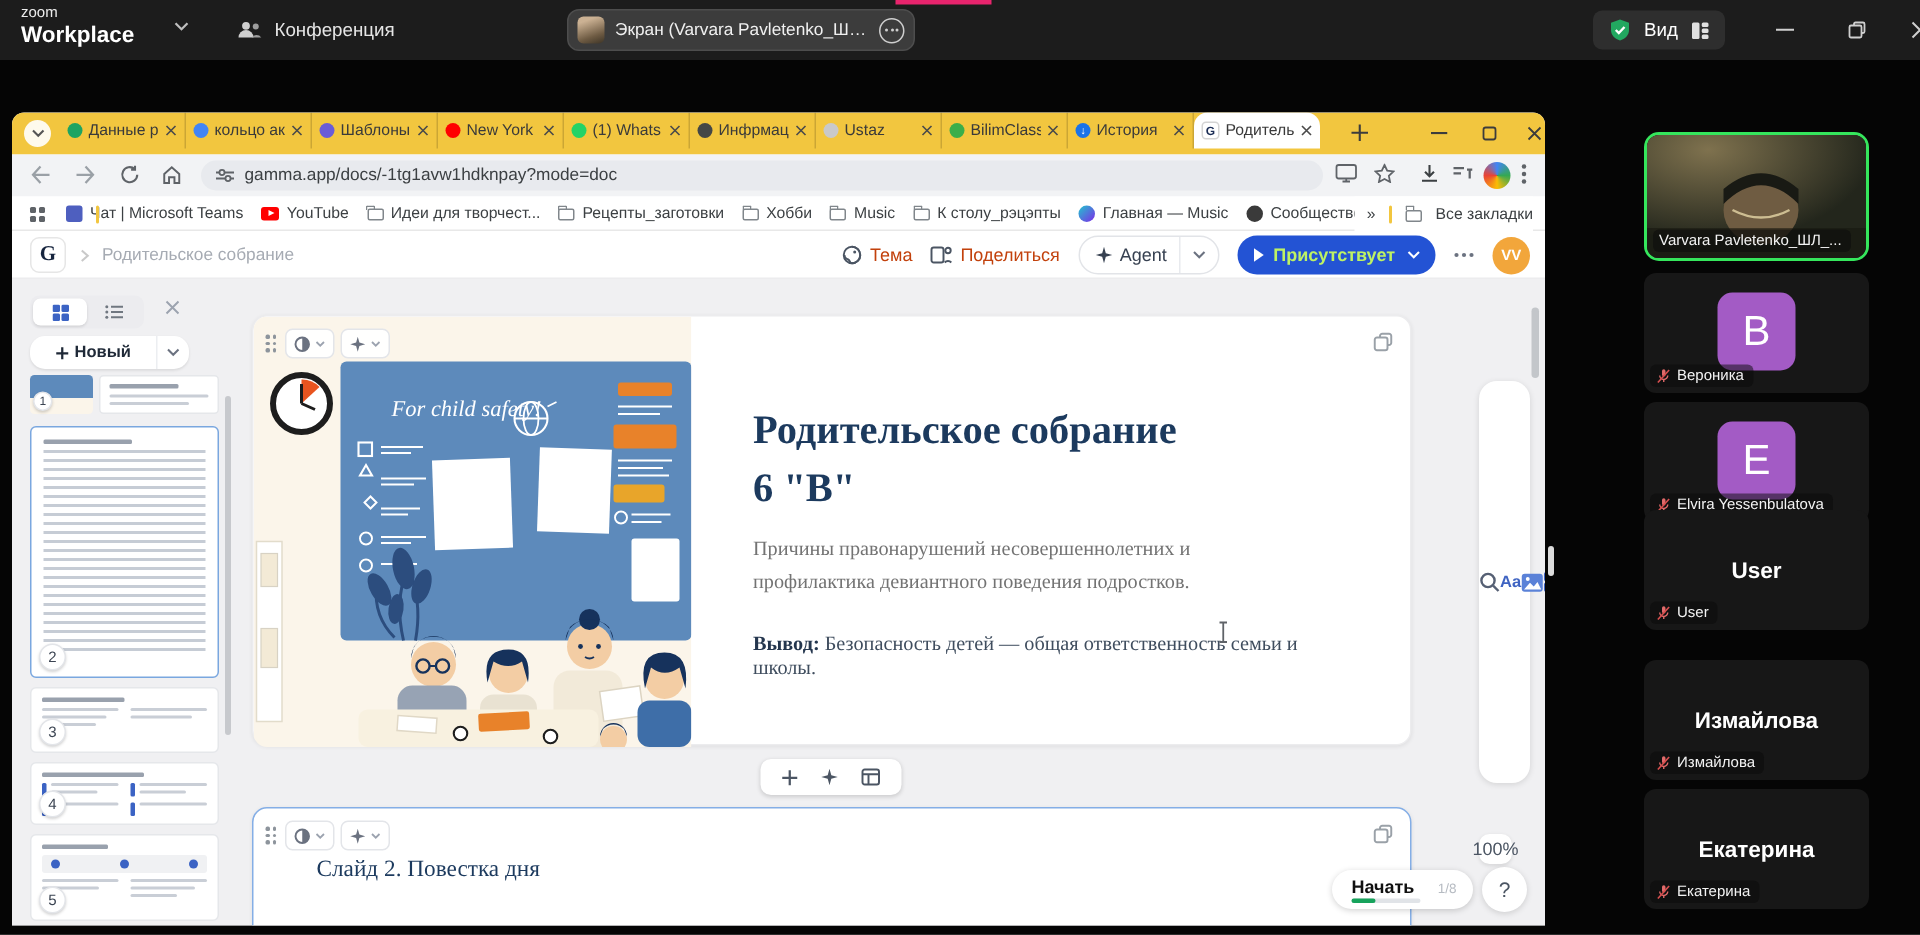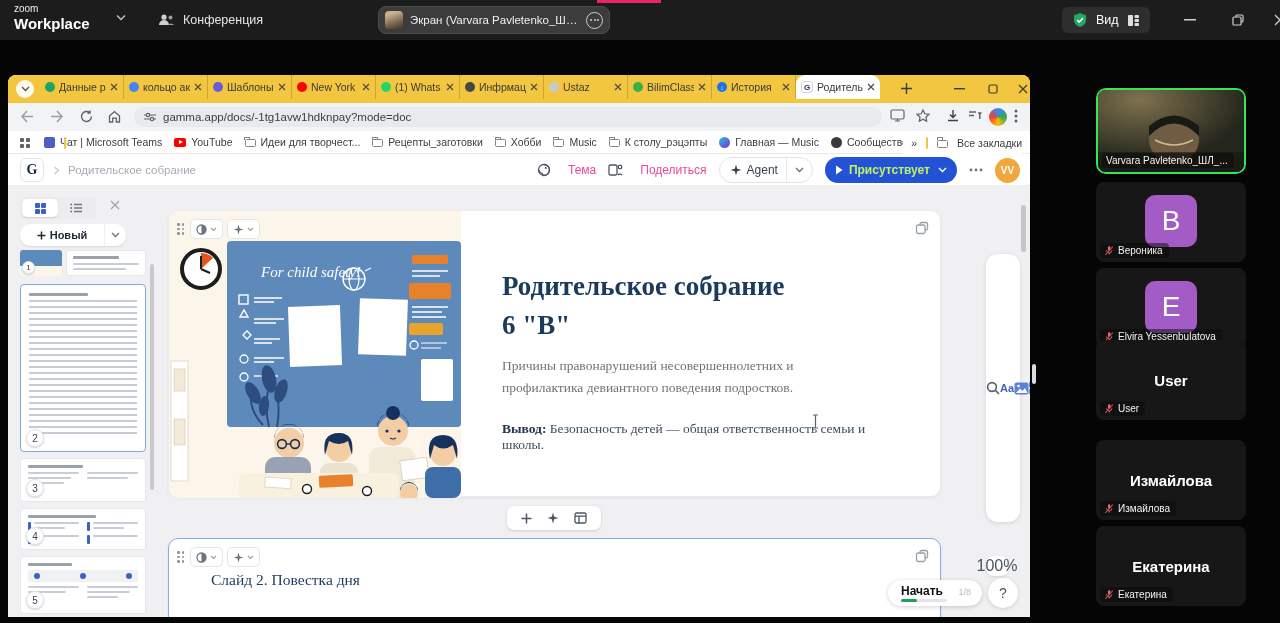--- a/index.html
+++ b/index.html
@@ -59,21 +59,21 @@
 .bm-sep{width:2px;height:12px;background:#f2c63f;border-radius:1px;margin-left:28px;position:absolute;left:0;top:6px}
 #bm-right{position:absolute;right:8px;top:0;height:23px;display:flex;align-items:center;gap:9px;font-size:10.5px;color:#3c4043;background:#fff;padding-left:8px}
 .bm-sep2{width:2px;height:12px;background:#f2c63f;border-radius:1px}
 
 
 #gheader{position:absolute;left:0;top:79px;width:100%;height:32px;background:#fff;border-bottom:1px solid #ececee}
 #glogo{position:absolute;left:12px;top:4px;width:24px;height:24px;border:1px solid #e6e6e6;border-radius:6px;display:flex;align-items:center;justify-content:center;font-family:"Liberation Serif",serif;font-weight:700;color:#16243e;font-size:14px;background:#fff}
 #gcrumbchev{position:absolute;left:45px;top:12px}
 #gcrumb{position:absolute;left:60px;top:10px;font-size:11.5px;color:#a6abb3}
 #gh-right{position:absolute;right:10px;top:0;height:32px;display:flex;align-items:center;gap:12px}
-.gh-btn{display:flex;align-items:center;gap:17px;font-size:12px;color:#ec4899}
+.gh-btn{display:flex;align-items:center;gap:5px;font-size:12px;color:#c2410c}
 #agent-pill{display:flex;align-items:center;height:26px;border:1px solid #e2e4e8;border-radius:14px;background:#fff;font-size:12px;color:#374151}
 #agent-pill .seg1{display:flex;align-items:center;gap:5px;padding:0 8px 0 10px}
 #agent-pill .seg2{display:flex;align-items:center;padding:0 8px;border-left:1px solid #e8eaee;height:100%}
 #present-btn{display:flex;align-items:center;gap:6px;height:26px;background:#2353d4;border-radius:14px;padding:0 10px;color:#bef264;font-size:12px;font-weight:700}
 #present-btn .pchev{margin-left:2px}
 #vv{width:25px;height:25px;border-radius:50%;background:#f2a63b;color:#fff;font-size:10px;font-weight:700;display:flex;align-items:center;justify-content:center}
 
 
 #gcontent{position:absolute;left:0;top:111px;width:100%;height:431px;background:#f0f0f2;overflow:hidden}
 
@@ -123,21 +123,21 @@
 #c1concl b{color:#24364e}
 #cursor{position:absolute;left:642px;top:203px}
 #c2title{position:absolute;left:42px;top:32px;font-family:"Liberation Serif",serif;font-weight:400;font-size:15.5px;color:#1c3a5e}
 
 #midbar{position:absolute;left:499px;top:320px;width:94px;height:24px;background:#fff;border-radius:7px;box-shadow:0 1px 3px rgba(0,0,0,.15);display:flex;align-items:center;justify-content:space-around;padding:0 6px}
 
 
 #rtools{position:absolute;left:978px;top:68px;width:34px;height:268px;background:#fff;border-radius:12px;box-shadow:0 1px 4px rgba(0,0,0,.12);display:flex;align-items:center;justify-content:space-around;padding:8px 0}
 .rt{width:16px;height:16px;display:flex;align-items:center;justify-content:center;font-size:11px;font-weight:700;color:#3e63c2}
 #main-scroll{position:absolute;left:1013px;top:19px;width:5px;height:47px;background:#c3c6ca;border-radius:3px}
-#zoompill{position:absolute;left:978px;top:370px;width:22px;height:20px;background:#fff;border-radius:7px;box-shadow:0 1px 3px rgba(0,0,0,.12);font-size:16px;color:#4b5563;display:flex;align-items:center;justify-content:center}
+#zoompill{position:absolute;left:978px;top:370px;width:22px;height:20px;background:#fff;border-radius:7px;box-shadow:0 1px 3px rgba(0,0,0,.12);font-size:12px;color:#4b5563;display:flex;align-items:center;justify-content:center}
 #startpill{position:absolute;left:880px;top:394px;width:94px;height:26px;background:#fff;border-radius:13px;box-shadow:0 1px 4px rgba(0,0,0,.18)}
 #startpill .st{position:absolute;left:13px;top:4px;font-size:12px;font-weight:700;color:#111}
 #startpill .pg{position:absolute;right:11px;top:7px;font-size:9px;color:#b6bbc2}
 #startpill .track{position:absolute;left:13px;bottom:4px;width:46px;height:3px;border-radius:2px;background:#e1e4e8}
 #startpill .fill{width:16px;height:3px;border-radius:2px;background:#17a35c}
 #helpbtn{position:absolute;left:980px;top:392px;width:30px;height:30px;border-radius:50%;background:#fff;box-shadow:0 1px 4px rgba(0,0,0,.15);font-size:14px;color:#4b5563;display:flex;align-items:center;justify-content:center}
 
 
 #panel-handle{position:absolute;left:1032px;top:364px;width:4px;height:20px;background:#dcdcdc;border-radius:2px}
 .tile{position:absolute;left:1096px;width:150px;height:80px;background:#171717;border-radius:8px;overflow:hidden}

